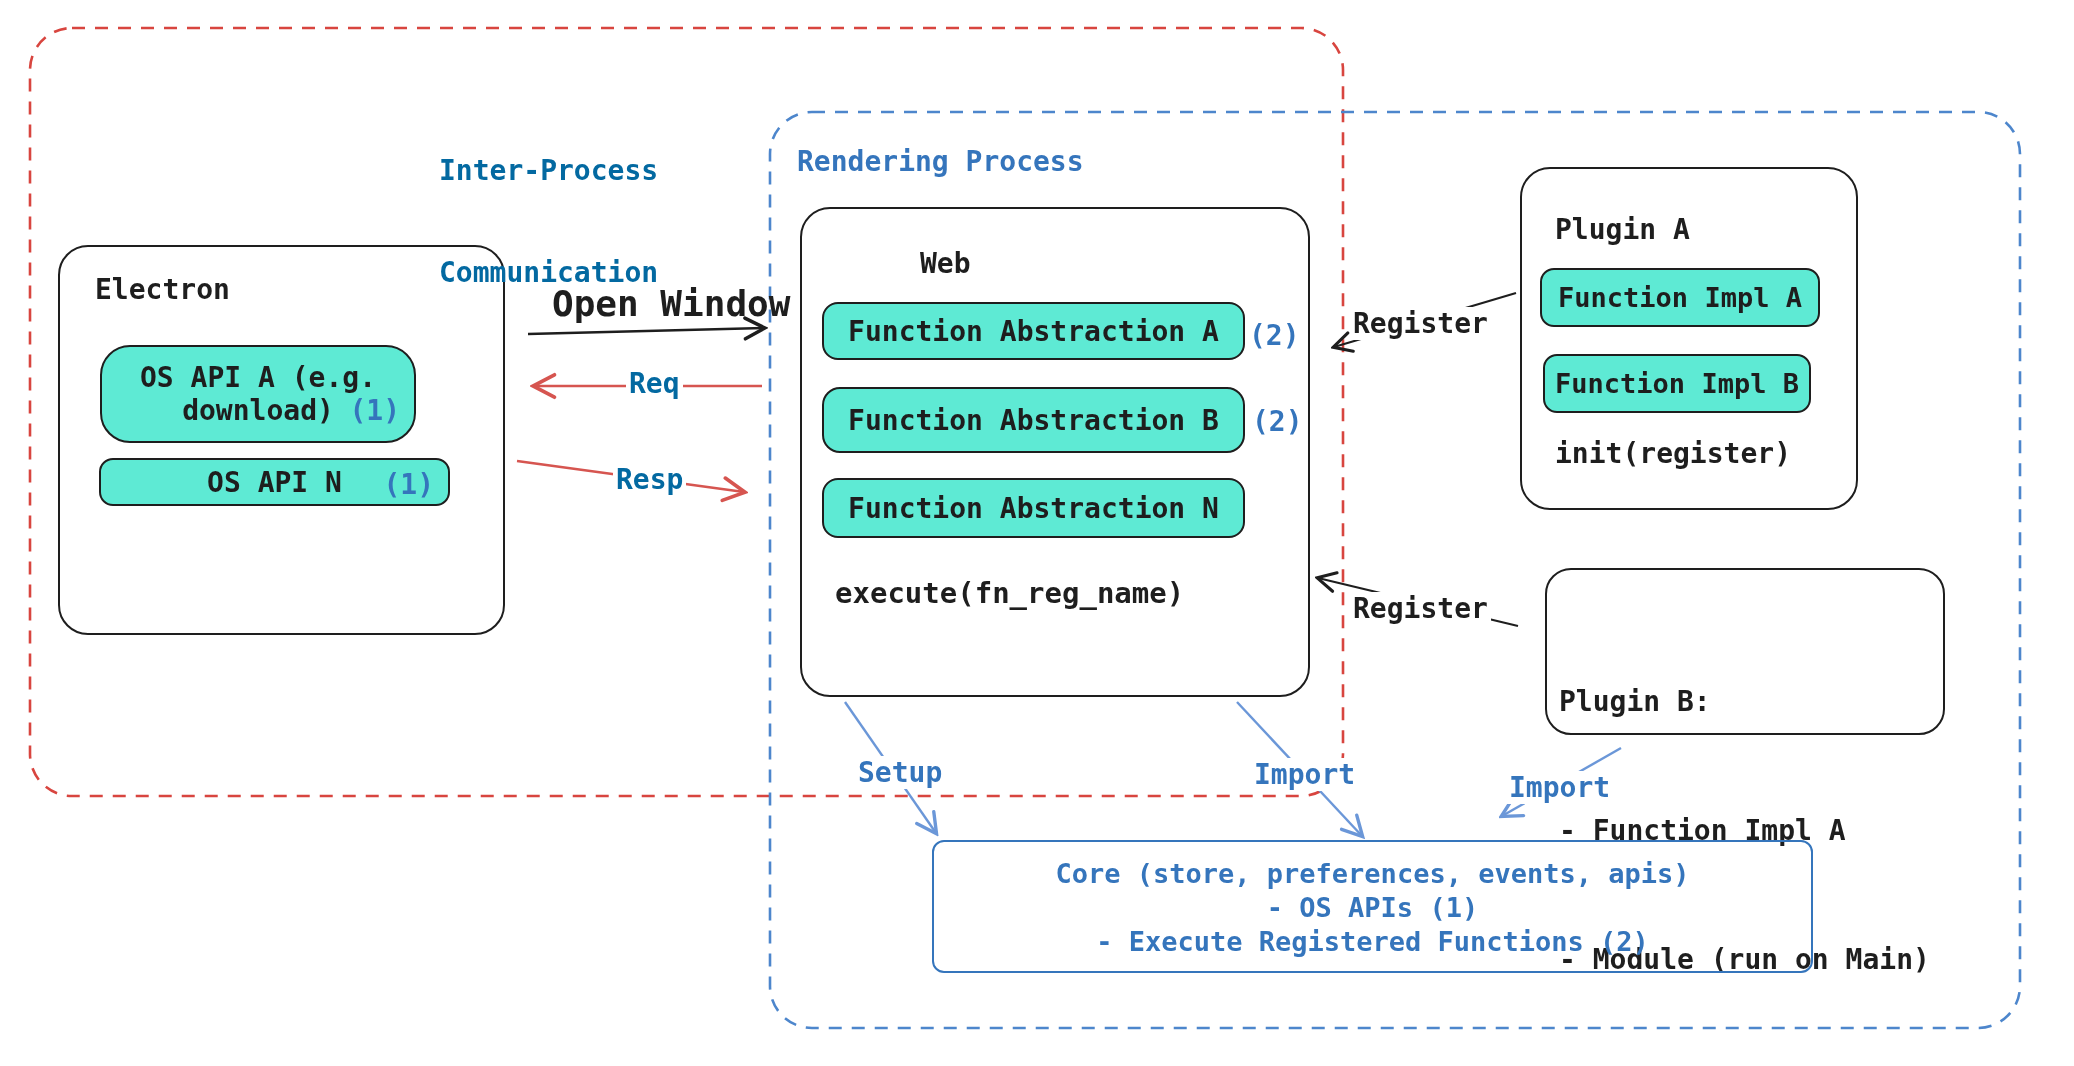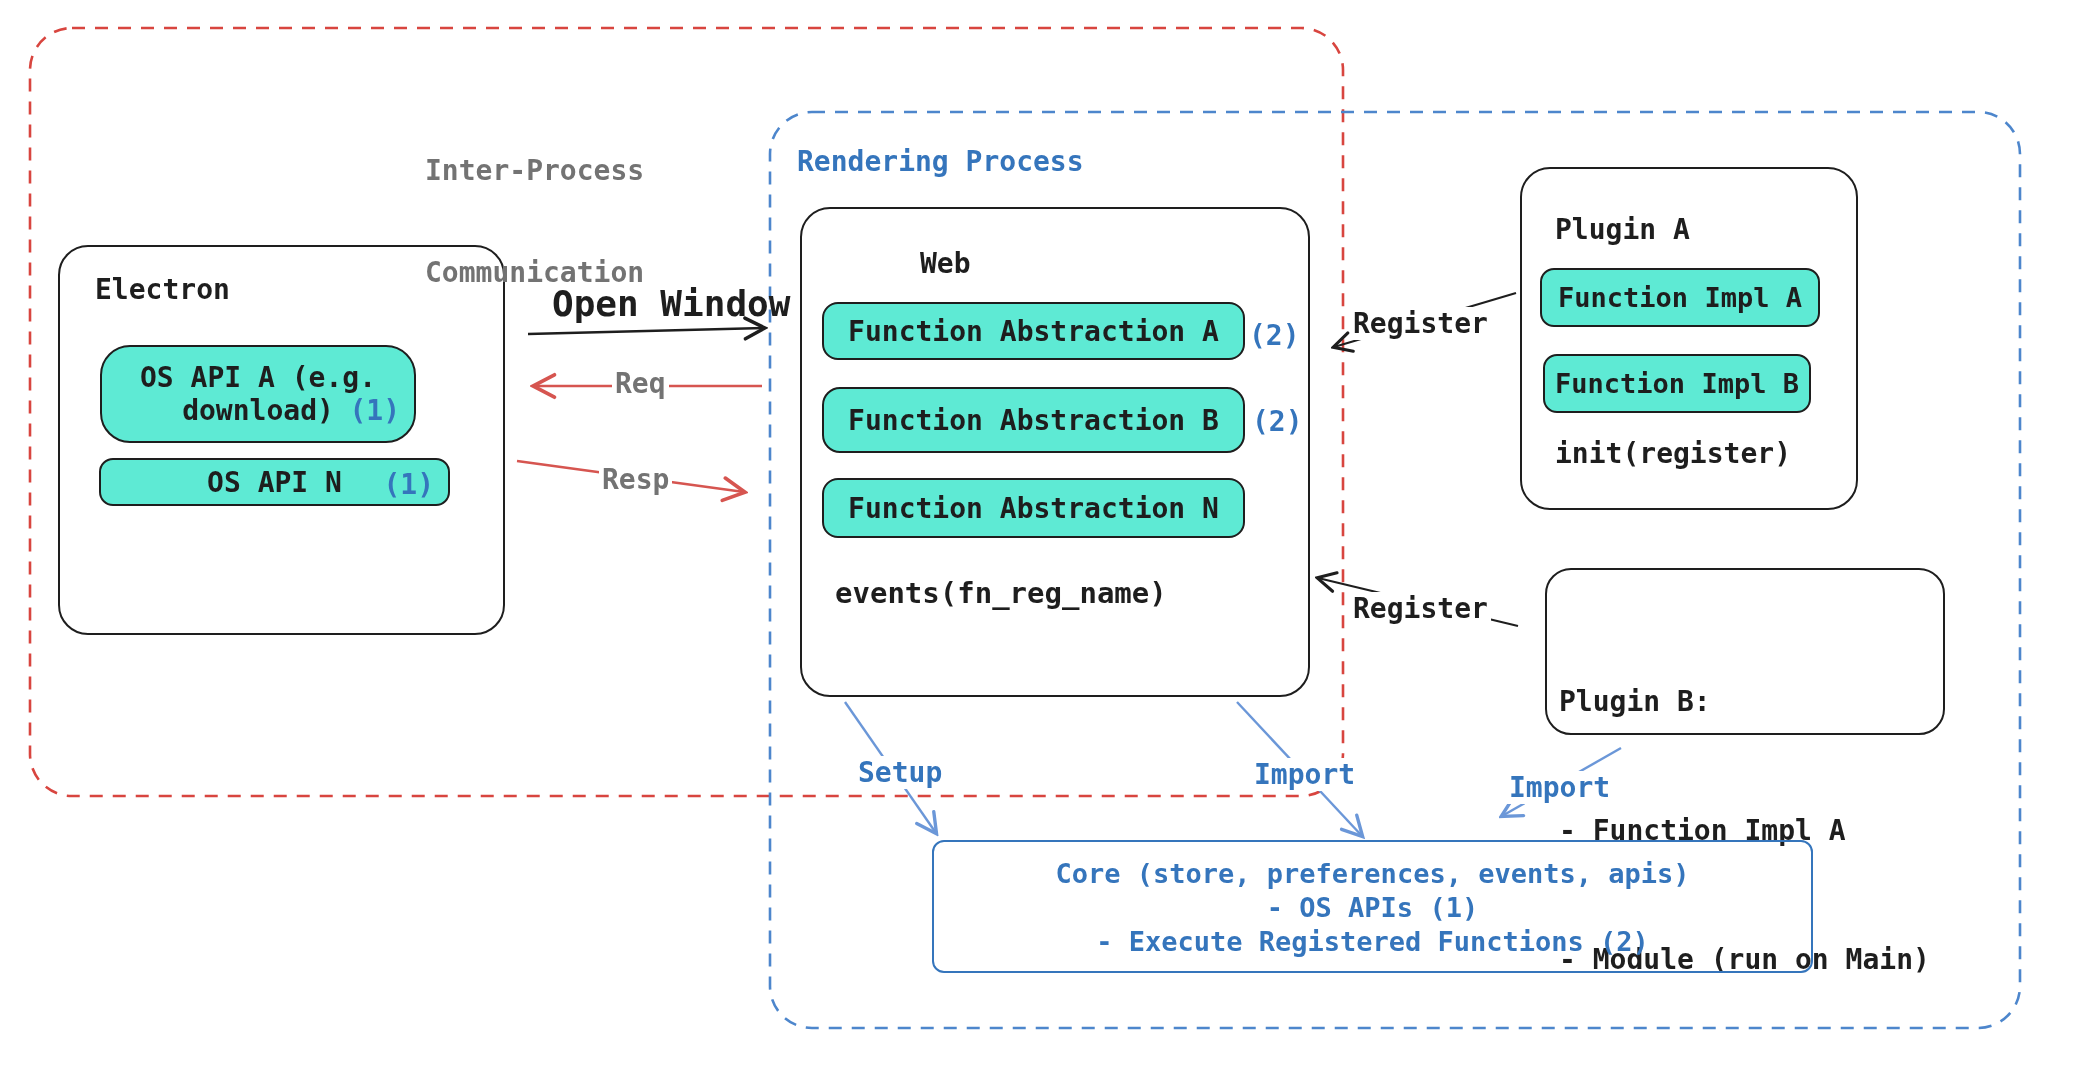--- a/index.html
+++ b/index.html
@@ -7,21 +7,21 @@
     position:relative;width:2074px;height:1066px;background:#ffffff;overflow:hidden;
     font-family:"DejaVu Sans Mono","Liberation Mono",monospace;
     font-weight:600;color:#1e1e1e;
   }
   .abs{position:absolute;}
   .box{position:absolute;border:2.5px solid #1e1e1e;border-radius:30px;background:transparent;box-sizing:border-box;}
   .ibox{position:absolute;border:2px solid #1e1e1e;border-radius:16px;background:#5eead4;box-sizing:border-box;
         display:flex;align-items:center;justify-content:center;flex-direction:column;}
   .lbl{position:absolute;white-space:pre;}
   .blue{color:#3575bc;}
-  .red{color:#737373;}
+  .red{color:#0369a1;margin-left:14px;}
   .mask{background:#ffffff;padding:0 3px;}
   svg.layer{position:absolute;left:0;top:0;z-index:5;pointer-events:none;}
   .toplbl{z-index:6;}
   .boxlayer{z-index:3;}
 </style>
 </head>
 <body>
 
 <div class="canvas">
 
@@ -44,21 +44,21 @@
       <div>Function Abstraction A</div>
     </div>
     <div class="lbl blue" style="left:447px;top:110px;font-size:28px;">(2)</div>
     <div class="ibox" style="left:20px;top:178px;width:423px;height:66px;font-size:28px;border-radius:18px;">
       <div>Function Abstraction B</div>
     </div>
     <div class="lbl blue" style="left:450px;top:196px;font-size:28px;">(2)</div>
     <div class="ibox" style="left:20px;top:269px;width:423px;height:60px;font-size:28px;">
       <div>Function Abstraction N</div>
     </div>
-    <div class="lbl" style="left:33px;top:367px;font-size:29px;">events(fn_reg_name)</div>
+    <div class="lbl" style="left:33px;top:367px;font-size:29px;">execute(fn_reg_name)</div>
   </div>
 
   <div class="box boxlayer" style="left:1520px;top:167px;width:338px;height:343px;">
     <div class="lbl" style="left:33px;top:44px;font-size:28px;">Plugin A</div>
     <div class="ibox" style="left:18px;top:99px;width:280px;height:59px;border-radius:14px;font-size:27px;">
       <div>Function Impl A</div>
     </div>
     <div class="ibox" style="left:21px;top:185px;width:268px;height:59px;border-radius:14px;font-size:27px;">
       <div>Function Impl B</div>
     </div>

